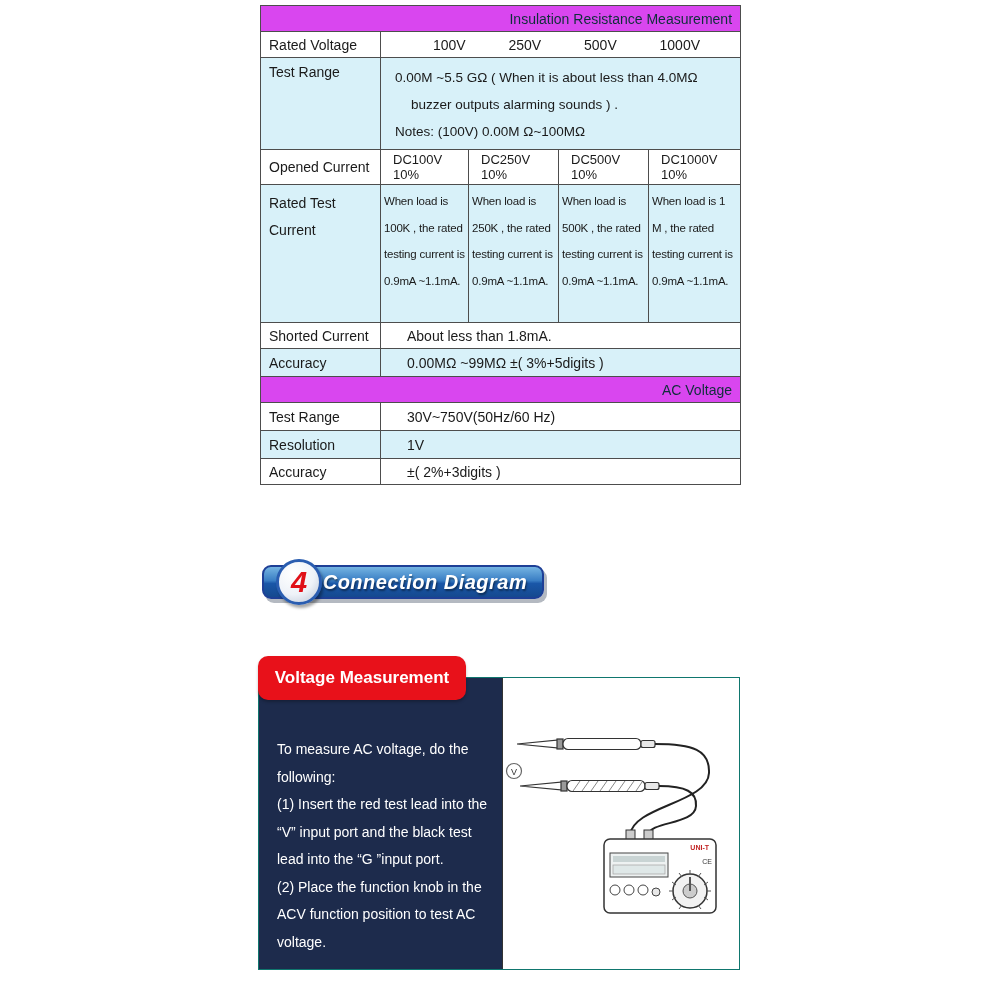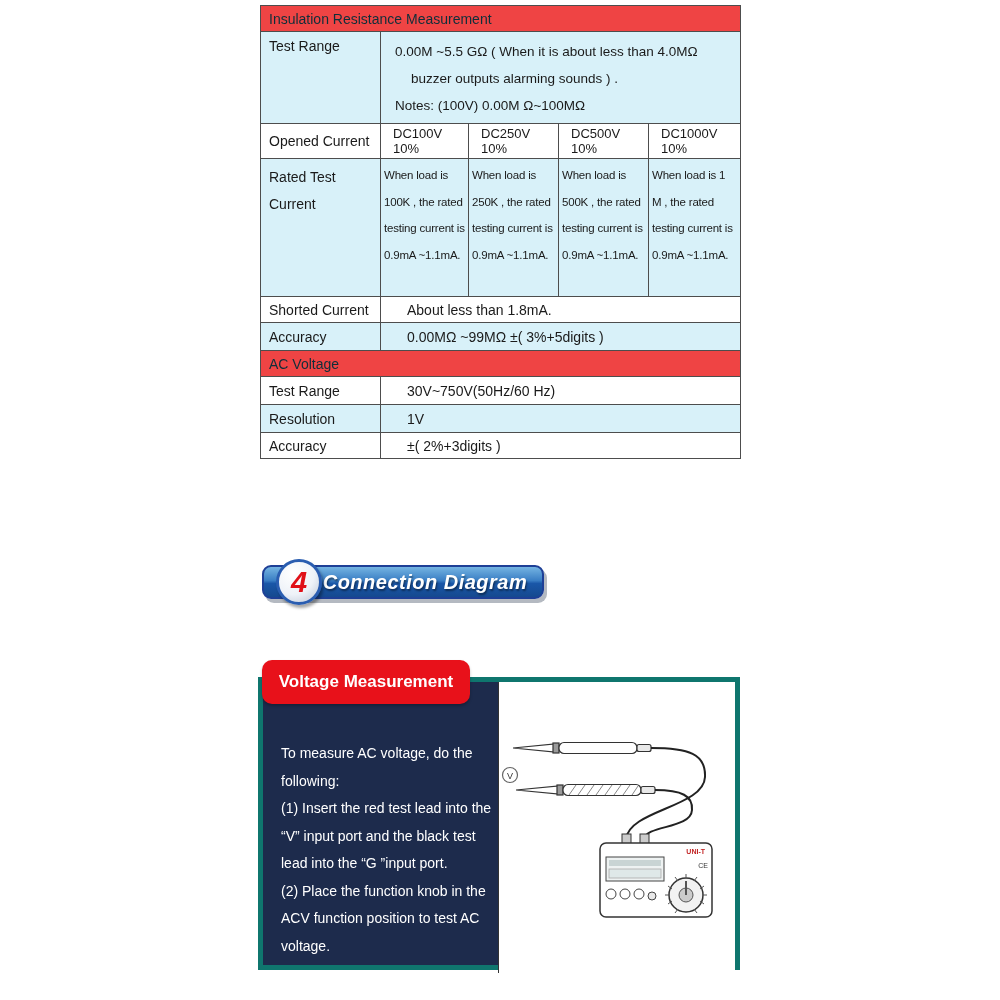--- a/index.html
+++ b/index.html
@@ -10,21 +10,21 @@
 
   
   .spec-table{
     position:absolute;left:260px;top:5px;width:480px;
     border-collapse:collapse;table-layout:fixed;background:#fff;
   }
   .spec-table td{
     border:1px solid #4d4d4d;font-size:14px;padding:2px 6px;vertical-align:middle;
   }
   tr.h26{height:26px;} tr.h28{height:28px;} tr.h84{height:84px;} tr.h138{height:138px;}
-  tr.section td{background:#ef4444;color:#0f2f3a;font-size:14px;padding:4px 8px;}
+  tr.section td{background:#d946ef;color:#0f2f3a;font-size:14px;padding:4px 8px;text-align:right;}
   tr.tint td{background:#d8f1f9;}
   td.label{padding-left:8px;}
   td.rv{padding:0 40px 0 52px;}
   td.rv .rvwrap{display:flex;justify-content:space-between;}
   td.tr-cell{vertical-align:top;padding:6px 4px 4px 14px;font-size:13.5px;line-height:27px;}
   td.tr-cell div:nth-child(2){padding-left:16px;}
   td.ov{font-size:13px;padding:2px 12px;}
   td.rc-label{vertical-align:top;padding-top:5px;line-height:27px;}
   td.rc{vertical-align:top;font-size:11.5px;line-height:26.5px;padding:3px 3px;letter-spacing:-0.2px;}
   td.sv{padding-left:26px;margin-top:32px;}
@@ -45,21 +45,21 @@
     position:absolute;left:16px;top:-2px;width:46px;height:46px;border-radius:50%;
     background:radial-gradient(circle at 35% 28%, #ffffff 0%, #eef2f8 55%, #b9c4d6 100%);
     border:3px solid #2a5db0;box-shadow:2px 3px 3px rgba(0,0,0,.35);
     display:flex;align-items:center;justify-content:center;box-sizing:border-box;
   }
   .banner-badge span{color:#e01018;font-size:29px;font-weight:bold;font-style:italic;line-height:1;}
 
   
   .voltage-panel{
     position:absolute;left:258px;top:677px;width:482px;height:293px;
-    background:#1d2b4c;border:5px solid #0f766e;box-sizing:border-box;
+    background:#1d2b4c;border:1px solid #0f766e;box-sizing:border-box;
   }
   .vp-illus{
     position:absolute;top:0;right:0;width:237px;height:291px;background:#fff;
     border-left:1px solid #333;box-sizing:border-box;
   }
   .vp-ribbon{
     position:absolute;left:-1px;top:-22px;width:208px;height:44px;border-radius:10px;
     background:#e8111a;color:#fff;font-size:17px;font-weight:bold;
     display:flex;align-items:center;justify-content:center;
     box-shadow:0 2px 3px rgba(0,0,0,.25);
@@ -80,20 +80,31 @@
         <col style="width:88px">
         <col style="width:90px">
         <col style="width:90px">
         <col style="width:92px">
     </colgroup>
     <tbody>
       <tr class="h26 section">
         <td colspan="5">Insulation Resistance Measurement</td>
       </tr>
 
+      <tr class="h26">
+        <td class="label">Rated Voltage</td>
+        <td colspan="4" class="rv">
+          <div class="rvwrap">
+            <span>100V</span>
+            <span>250V</span>
+            <span>500V</span>
+            <span>1000V</span>
+          </div>
+        </td>
+      </tr>
 
       <tr class="h84 tint">
         <td class="label" style="vertical-align:top;padding-top:6px;">Test Range</td>
         <td colspan="4" class="tr-cell">
             <div>0.00M ~5.5 GΩ  ( When it is about less than 4.0MΩ</div>
             <div>buzzer outputs alarming sounds ) .</div>
             <div>Notes: (100V) 0.00M Ω~100MΩ</div>
           </td>
       </tr>
 

